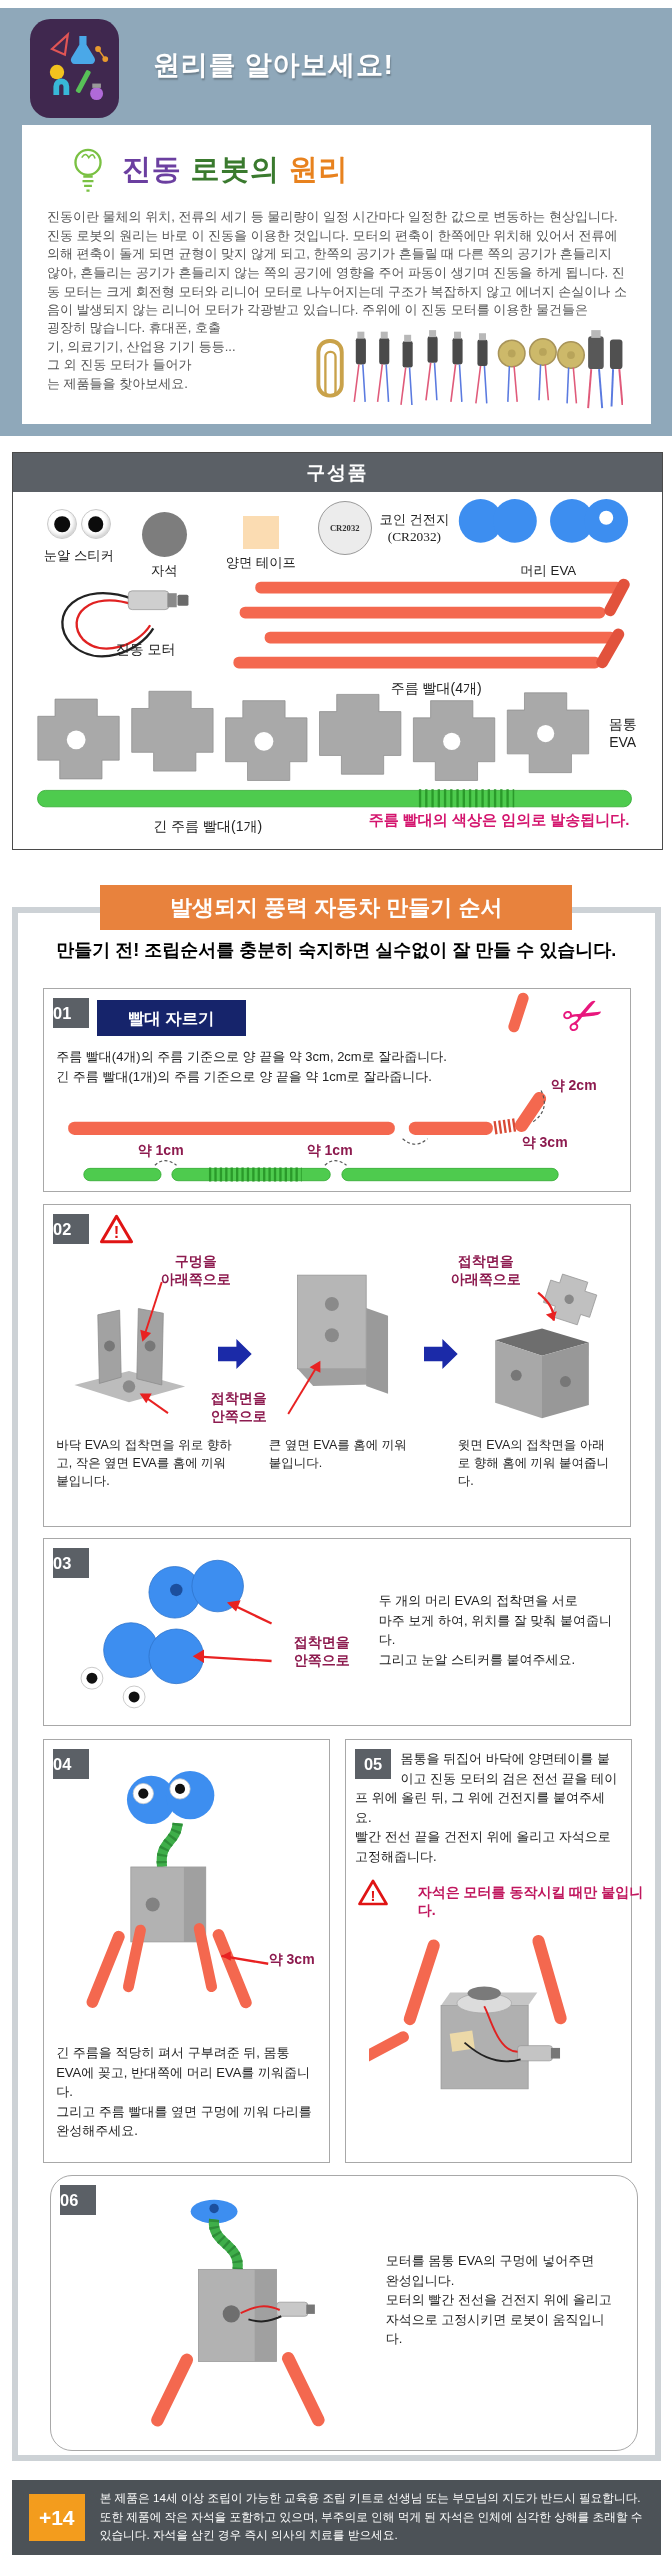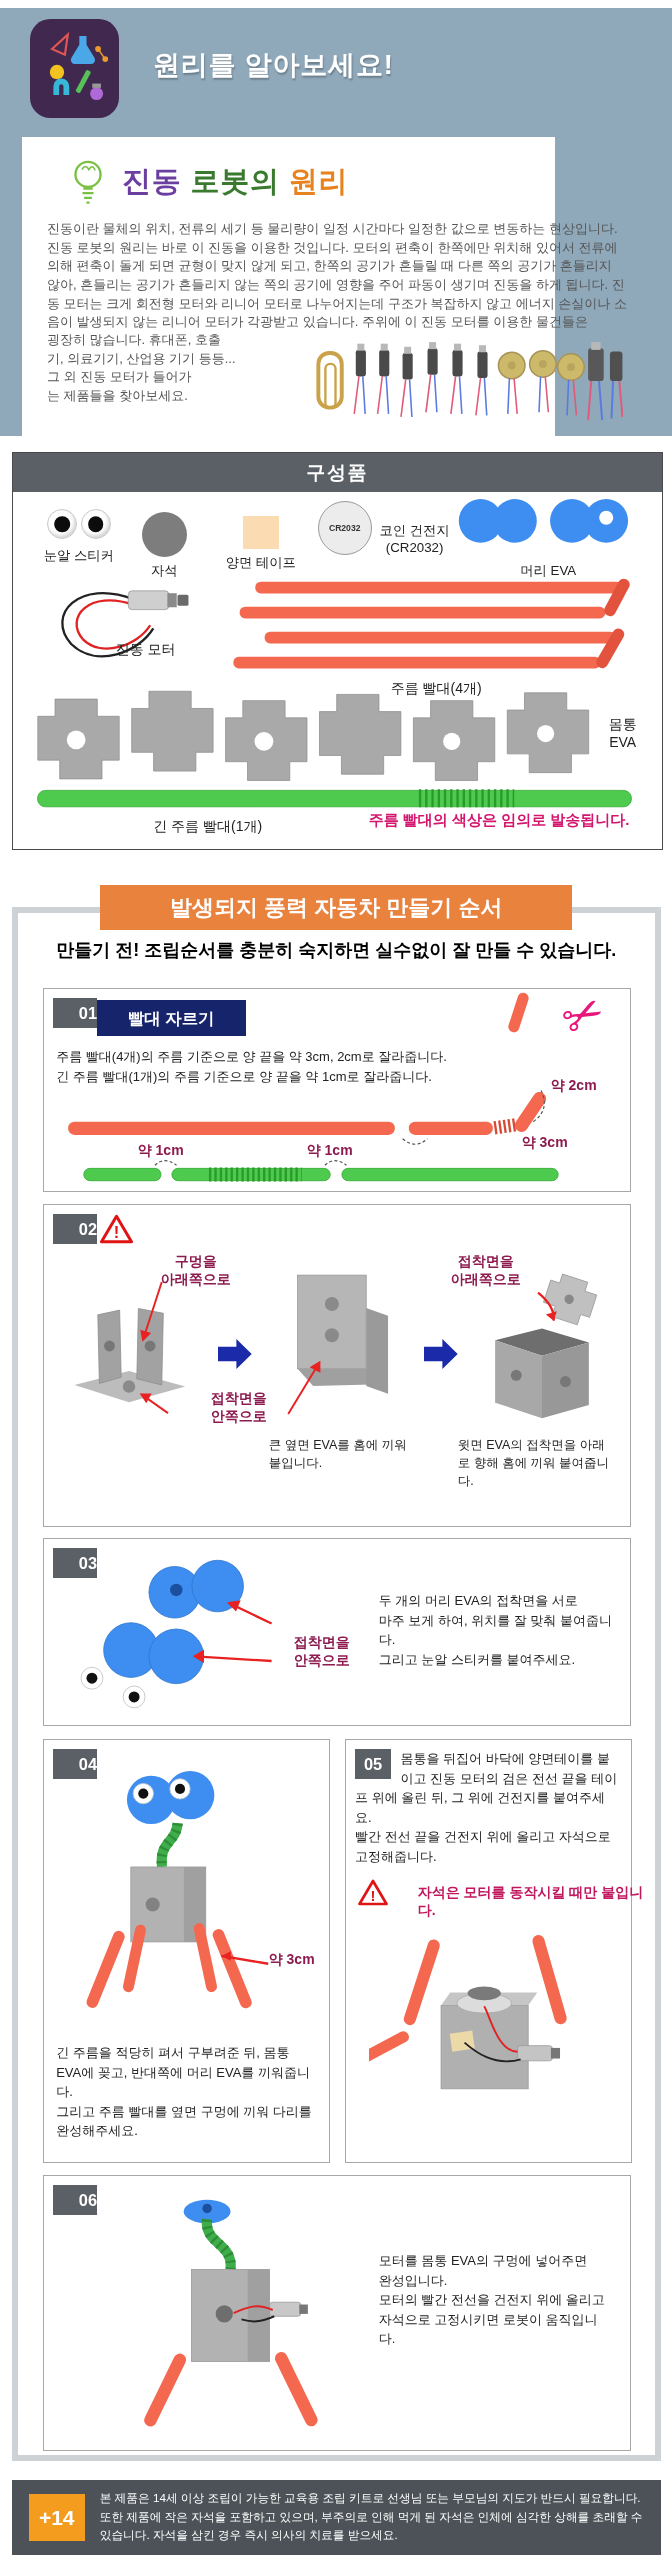--- a/index.html
+++ b/index.html
@@ -4,21 +4,21 @@
 <style>
   html,body{margin:0;padding:0;background:#fff;}
   body{width:672px;height:2576px;position:relative;font-family:"Liberation Sans","DejaVu Sans",sans-serif;overflow:hidden;}
   .abs{position:absolute;}
   .preline{white-space:pre-line;}
 
   
   .hero{position:absolute;left:0;top:7.8px;width:672px;height:428px;background:#8fa8ba;}
   .science-badge{position:absolute;left:30px;top:11px;width:89px;height:99px;background:#40284f;border-radius:20.3px;display:flex;align-items:center;justify-content:center;}
   .hero-title{position:absolute;left:153px;top:39px;font-size:27px;font-weight:bold;color:#fff;letter-spacing:0.8px;text-shadow:0.8px 1.6px 1.6px rgba(0,0,0,.25);}
-  .principle-panel{position:absolute;left:22px;top:129px;width:533px;height:299px;background:#fff;}
+  .principle-panel{position:absolute;left:22px;top:117px;width:629px;height:299px;background:#fff;}
   .bulb-icon{position:absolute;left:48px;top:20.3px;}
   .principle-heading{position:absolute;left:100px;top:25px;font-size:29px;font-weight:bold;letter-spacing:0.8px;}
   .hp1{color:#6b3fa0;} .hp2{color:#3a7a2e;} .hp3{color:#e8821e;}
   .principle-text{position:absolute;left:25px;top:83px;width:580px;font-size:13px;line-height:1.44;color:#555;}
   .principle-row{position:absolute;left:25px;top:194px;width:594px;display:flex;}
   .principle-wrap{width:258px;font-size:13px;line-height:1.44;color:#555;}
   .motors-illustration{margin-left:4.7px;margin-top:7.8px;}
 
   
   .components-box{position:absolute;left:11.7px;top:452px;width:649px;height:396px;background:#fff;border:1.6px solid #4a4a4a;}
@@ -30,21 +30,21 @@
   .magnet-disc{width:45px;height:45px;border-radius:50%;background:#7d7d7d;}
   .tape-square{width:36px;height:33px;background:#fbdcb2;}
   .battery-coin{width:52px;height:52px;border-radius:50%;background:#ececec;border:1.6px solid #9a9a9a;display:flex;align-items:center;justify-content:center;font-size:8.6px;font-weight:bold;color:#333;}
   .note-magenta{position:absolute;left:356px;top:358px;color:#d4156e;font-size:15px;font-weight:bold;}
 
   
   .assembly{position:absolute;left:11.7px;top:907px;width:649px;height:1554px;background:#fff;border:6.3px solid #cdd2d6;box-sizing:border-box;}
   .assembly-title{position:absolute;left:50%;transform:translateX(-50%);top:-28px;width:472px;height:45px;background:#e8823d;color:#fff;font-size:22px;font-weight:bold;text-align:center;line-height:45px;}
   .assembly-intro{position:absolute;left:0;top:25px;width:100%;text-align:center;font-size:18px;font-weight:bold;color:#000;}
   .step{position:absolute;border:0.8px solid #a8a8a8;background:#fff;}
-  .badge{position:absolute;left:9.4px;top:9.4px;width:44px;height:30px;background:#5b6066;color:#fff;font-size:16.4px;font-weight:bold;text-align:right;line-height:30px;}
+  .badge{position:absolute;left:9.4px;top:9.4px;width:36px;height:30px;background:#5b6066;color:#fff;font-size:16.4px;font-weight:bold;text-align:left;line-height:30px;}
   .badge-f{float:left;width:36px;height:30px;background:#5b6066;color:#fff;font-size:16.4px;font-weight:bold;text-align:center;line-height:30px;margin:0 9.4px 3.1px 0;}
   .navy-label{position:absolute;left:53px;top:11px;width:149px;height:36px;background:#16246b;color:#fff;font-size:16.4px;font-weight:bold;text-align:center;line-height:36px;}
   .step-text{font-size:13px;color:#222;line-height:1.5;}
   .maroon{color:#8d1b4f;font-weight:bold;font-size:14px;}
   .warning-maroon{color:#8d1f3e;font-weight:bold;font-size:15px;}
   .warning-pink{color:#c0175e;font-weight:bold;font-size:14px;margin-left:24px;}
   .scissors-glyph{font-size:48px;color:#e8177d;display:inline-block;transform:rotate(-28deg);}
   .barrow{width:34px;height:36px;background:#1b2aa8;clip-path:polygon(0 30%,55% 30%,55% 8%,100% 50%,55% 92%,55% 70%,0 70%);}
   .caption-col{position:absolute;font-size:12.5px;color:#222;line-height:1.45;}
 
@@ -143,21 +143,21 @@
   <div class="comp-item" style="left:129px;top:59px;">
     <div class="magnet-disc"></div>
     <div class="comp-label">자석</div>
   </div>
 
   <div class="comp-item" style="left:213px;top:63px;">
     <div class="tape-square"></div>
     <div class="comp-label">양면 테이프</div>
   </div>
 
-  <div class="abs" style="left:305px;top:48px;display:flex;align-items:flex-end;">
+  <div class="abs" style="left:305px;top:48px;display:flex;align-items:center;font-family:Liberation Serif, serif;">
     <div class="battery-coin">
         <span>CR2032</span>
       </div>
     <div class="comp-label preline" style="margin:0 0 0 7.8px;font-size:13.3px;">코인 건전지
 (CR2032)</div>
   </div>
 
   <div class="comp-item" style="left:438px;top:38px;">
     <span>
       <svg viewBox="0 0 250 80" width="195" height="63">
@@ -339,20 +339,21 @@
         <circle cx="72" cy="140" r="7" fill="#777"></circle>
           <circle cx="135" cy="148" r="7" fill="#777"></circle>
         <g transform="translate(118,6) rotate(18)">
           <path d="M14 0 h34 v12 h16 v30 h-12 v14 h-34 v-14 h-16 v-30 h12 z" fill="#c0c0c0" stroke="#9a9a9a"></path>
           <circle cx="32" cy="28" r="6" fill="#888"></circle>
         </g>
         <path d="M100 34 q22 18 20 36" stroke="#e82222" stroke-width="3" fill="none"></path>
         <polygon points="120,70 110,62 124,58" fill="#e82222"></polygon>
       </svg>
     </span>
+    <div class="caption-col" style="left:12.5px;top:231px;width:176px;">바닥 EVA의 접착면을 위로 향하고, 작은 옆면 EVA를 홈에 끼워 붙입니다.</div>
     <div class="caption-col" style="left:225px;top:231px;width:141px;">큰 옆면 EVA를 홈에 끼워 붙입니다.</div>
     <div class="caption-col" style="left:414px;top:231px;width:156px;">윗면 EVA의 접착면을 아래로 향해 홈에 끼워 붙여줍니다.</div>
   </div>
 
   <div class="step" style="left:25px;top:625px;width:586px;height:186px;">
     <div class="badge">03</div>
     <span class="abs" style="left:15.6px;top:7.8px;">
       <svg viewBox="0 0 330 210" width="258" height="164">
         <g fill="#3d8ef0" stroke="#2f74cc">
           <circle cx="148" cy="58" r="33"></circle>
@@ -436,21 +437,21 @@
         <ellipse cx="152" cy="99" rx="22" ry="9" fill="#7a7a7a"></ellipse>
         <rect x="108" y="150" width="30" height="24" fill="#ecd9a8" transform="rotate(-8 123 162)"></rect>
         <rect x="196" y="168" width="46" height="20" rx="4" fill="#c4c4c4" stroke="#999"></rect>
         <rect x="240" y="171" width="12" height="14" fill="#777"></rect>
         <path d="M196 176 C170 176 160 130 152 116" stroke="#e02222" stroke-width="2.5" fill="none"></path>
         <path d="M200 186 C165 196 140 176 126 164" stroke="#222" stroke-width="2.5" fill="none"></path>
       </svg>
     </span>
   </div>
 
-  <div class="step" style="left:25px;top:1262px;width:586px;height:274px;">
+  <div class="step" style="left:32px;top:1262px;width:586px;height:274px;border-radius:22px;">
     <div class="badge">06</div>
     <span class="abs" style="left:63px;top:9.4px;">
       <svg viewBox="0 0 330 320" width="258" height="250">
         <ellipse cx="128" cy="34" rx="30" ry="15" fill="#3d8ef0"></ellipse>
           <circle cx="128" cy="30" r="6" fill="#1c4f9e"></circle>
         <path d="M128 44 C124 76 162 74 158 108" stroke="#3fae4a" stroke-width="13" fill="none"></path>
         <path d="M128 44 C124 76 162 74 158 108" stroke="#2e8e38" stroke-width="13" fill="none" stroke-dasharray="3 6"></path>
         <rect x="108" y="108" width="100" height="118" fill="#b2b2b2" stroke="#9a9a9a"></rect>
         <rect x="180" y="108" width="28" height="118" fill="#a0a0a0"></rect>
         <circle cx="150" cy="165" r="11" fill="#6e6e6e"></circle>

